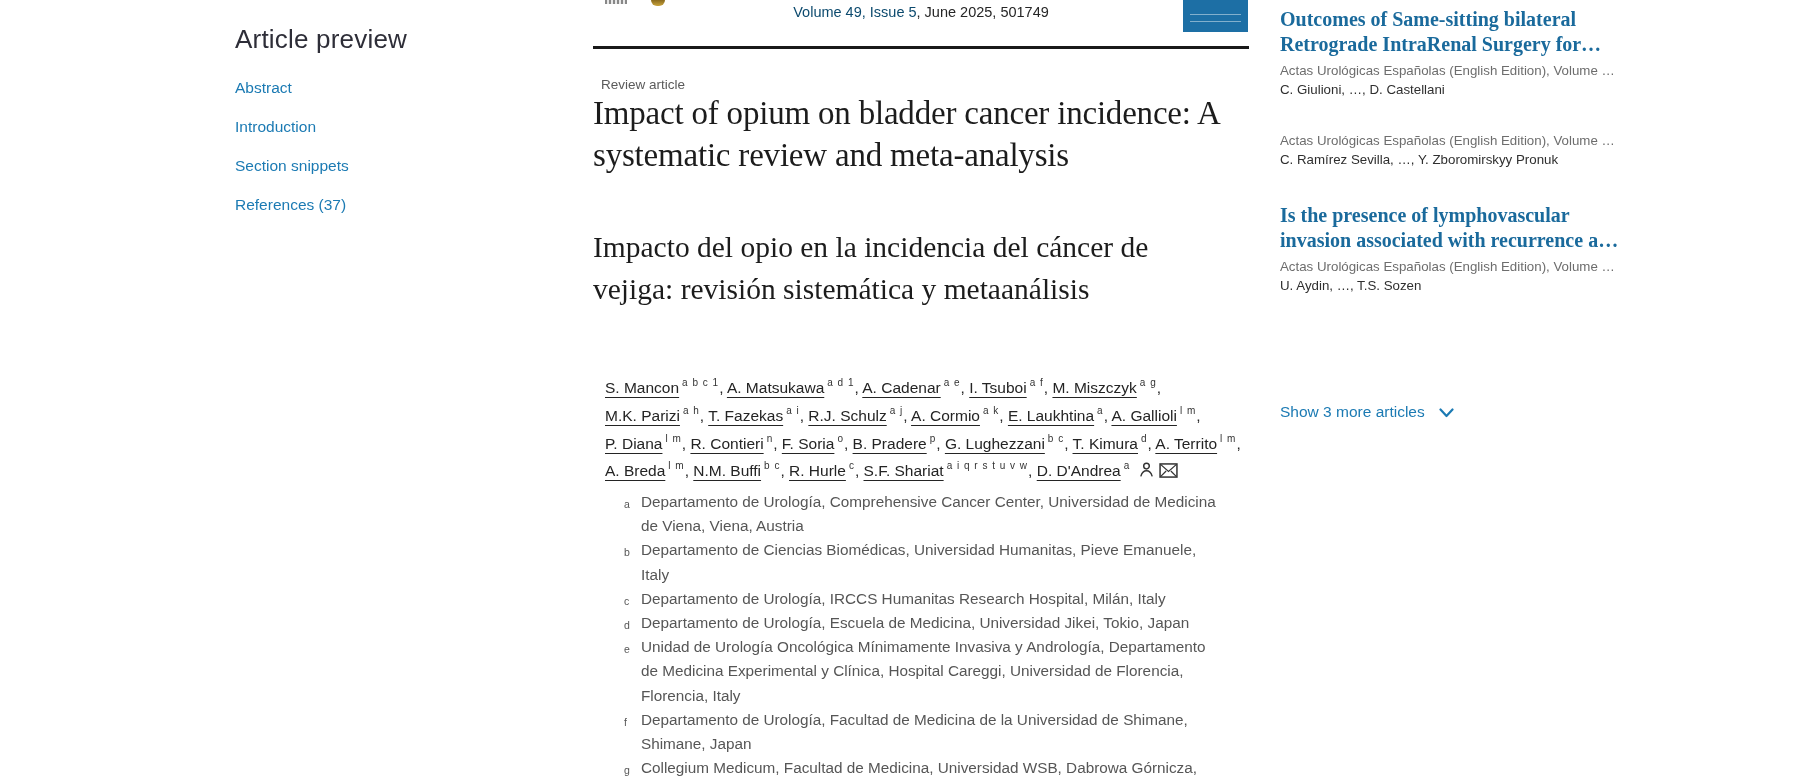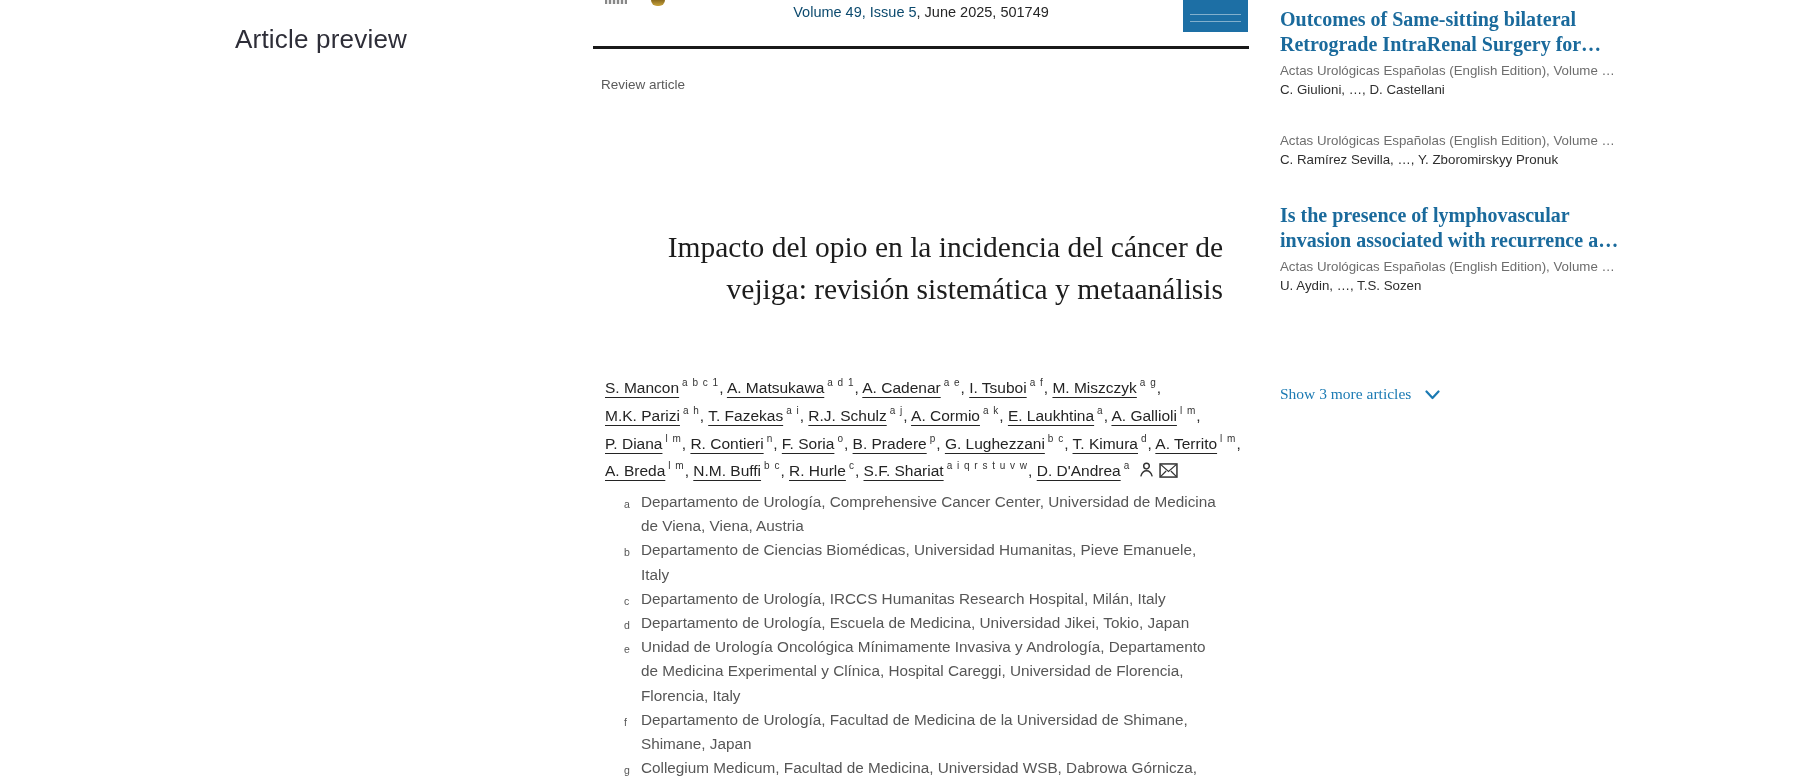--- a/index.html
+++ b/index.html
@@ -26,21 +26,21 @@
   .cover-box i:first-child { margin-top:14px; }
   .cover-box i + i { margin-top:6px; }
   .divider { position:absolute; left:0; top:46px; width:100%; height:3px; background:#191919; border:0; }
 
   .review-label { position:absolute; left:8px; top:77px; font-size:13.5px; color:#5a5a5a; }
   .title-en { position:absolute; left:0; top:92px; width:645px;
       font-family:"Liberation Serif", serif; font-weight:400; font-size:33px; line-height:42px;
       color:#1c1c1c; letter-spacing:-.2px; }
   .title-es { position:absolute; left:0; top:226px; width:630px;
       font-family:"Liberation Serif", serif; font-weight:400; font-size:29.5px; line-height:42px;
-      color:#1c1c1c;text-align:right; }
+      color:#1c1c1c; }
 
   .authors { position:absolute; left:12px; top:372px; width:652px; font-size:15.5px; line-height:23.6px; color:#222; }
   .author { cursor:pointer; white-space:nowrap; }
   .a-name { text-decoration:underline; text-decoration-thickness:1px; text-underline-offset:4px; color:#242424; }
   .a-sup { font-size:10px; letter-spacing:1px; color:#333; margin-left:3px; position:relative; top:-1px; }
   .sep { color:#242424; }
   .author-icons { white-space:nowrap; margin-left:4px; }
   .author-icons svg { vertical-align:-2px; margin-left:4px; cursor:pointer; }
 
   .affils { position:absolute; left:31px; top:490px; width:595px; font-size:15.3px; line-height:24.2px; color:#565656; }
@@ -50,47 +50,54 @@
 
   
   .right-col { position:absolute; left:1280px; top:0; width:345px; height:784px; }
   .rec-heading-clip { height:3px; overflow:hidden; margin-bottom:4px; }
   .rec-heading-clip span { display:block; font-family:"Liberation Serif", serif; font-size:20px; color:#42424d; margin-top:-21px; }
   .rec-item { margin-bottom:36px; }
   .rec-title { font-family:"Liberation Serif", serif; font-weight:600; font-size:20px; line-height:25px;
       color:#1a6a9c; cursor:pointer; display:-webkit-box; -webkit-line-clamp:2; -webkit-box-orient:vertical; overflow:hidden; }
   .rec-journal { margin-top:6px; font-size:13.3px; color:#6d6d6d; white-space:nowrap; overflow:hidden; text-overflow:ellipsis; max-width:345px; }
   .rec-authors { margin-top:4px; font-size:13.3px; color:#2f2f2f; }
-  .show-more { position:absolute; left:0; top:385px; font-size:15.5px; color:#1b7ab3; text-decoration:none; cursor:pointer;font-family:Liberation Serif, serif; }
+  .show-more { position:absolute; left:0; top:403px; font-size:15.5px; color:#1b7ab3; text-decoration:none; cursor:pointer; }
   .show-more svg { vertical-align:-1px; margin-left:10px; }
 </style>
 </head>
 <body>
 
 <div class="canvas">
 
   <nav class="left-nav">
     <h2 class="left-heading">Article preview</h2>
+    <div id="toc-links">
+        <a class="toc-link">Abstract</a>
+        <a class="toc-link">Introduction</a>
+        <a class="toc-link">Section snippets</a>
+        <a class="toc-link">References (37)</a>
+      </div>
   </nav>
 
   <main class="main-col">
     <div class="banner">
       <span class="frag-stripes"></span>
       <span class="frag-gold"></span>
       <div class="vol-line">
         <a>Volume 49, Issue 5</a><span>, June 2025, 501749</span>
       </div>
       <div class="cover-box">
           <i></i>
           <i></i>
         </div>
     </div>
     <div class="divider"></div>
 
     <div class="review-label">Review article</div>
+    <h1 class="title-en">Impact of opium on bladder cancer incidence: A systematic review and meta-analysis</h1>
     <h1 class="title-es">Impacto del opio en la incidencia del cáncer de vejiga: revisión sistemática y metaanálisis</h1>
 
     <p class="authors" id="authors"><span class="author"><span class="a-name">S. Mancon</span><sup class="a-sup">a b c 1</sup></span><span class="sep">, </span><span class="author"><span class="a-name">A. Matsukawa</span><sup class="a-sup">a d 1</sup></span><span class="sep">, </span><span class="author"><span class="a-name">A. Cadenar</span><sup class="a-sup">a e</sup></span><span class="sep">, </span><span class="author"><span class="a-name">I. Tsuboi</span><sup class="a-sup">a f</sup></span><span class="sep">, </span><span class="author"><span class="a-name">M. Miszczyk</span><sup class="a-sup">a g</sup></span><span class="sep">, </span><span class="author"><span class="a-name">M.K. Parizi</span><sup class="a-sup">a h</sup></span><span class="sep">, </span><span class="author"><span class="a-name">T. Fazekas</span><sup class="a-sup">a i</sup></span><span class="sep">, </span><span class="author"><span class="a-name">R.J. Schulz</span><sup class="a-sup">a j</sup></span><span class="sep">, </span><span class="author"><span class="a-name">A. Cormio</span><sup class="a-sup">a k</sup></span><span class="sep">, </span><span class="author"><span class="a-name">E. Laukhtina</span><sup class="a-sup">a</sup></span><span class="sep">, </span><span class="author"><span class="a-name">A. Gallioli</span><sup class="a-sup">l m</sup></span><span class="sep">, </span><span class="author"><span class="a-name">P. Diana</span><sup class="a-sup">l m</sup></span><span class="sep">, </span><span class="author"><span class="a-name">R. Contieri</span><sup class="a-sup">n</sup></span><span class="sep">, </span><span class="author"><span class="a-name">F. Soria</span><sup class="a-sup">o</sup></span><span class="sep">, </span><span class="author"><span class="a-name">B. Pradere</span><sup class="a-sup">p</sup></span><span class="sep">, </span><span class="author"><span class="a-name">G. Lughezzani</span><sup class="a-sup">b c</sup></span><span class="sep">, </span><span class="author"><span class="a-name">T. Kimura</span><sup class="a-sup">d</sup></span><span class="sep">, </span><span class="author"><span class="a-name">A. Territo</span><sup class="a-sup">l m</sup></span><span class="sep">, </span><span class="author"><span class="a-name">A. Breda</span><sup class="a-sup">l m</sup></span><span class="sep">, </span><span class="author"><span class="a-name">N.M. Buffi</span><sup class="a-sup">b c</sup></span><span class="sep">, </span><span class="author"><span class="a-name">R. Hurle</span><sup class="a-sup">c</sup></span><span class="sep">, </span><span class="author"><span class="a-name">S.F. Shariat</span><sup class="a-sup">a i q r s t u v w</sup></span><span class="sep">, </span><span class="author"><span class="a-name">D. D'Andrea</span><sup class="a-sup">a</sup></span><span class="author-icons"><svg width="17" height="17" viewBox="0 0 20 20">
             <circle cx="10" cy="6" r="3.3" fill="none" stroke="#333" stroke-width="1.7"></circle>
             <path d="M3.5 17.5c1.2-4.2 3.4-6 6.5-6s5.3 1.8 6.5 6" fill="none" stroke="#333" stroke-width="1.7" stroke-linecap="round"></path>
           </svg><svg width="19" height="15" viewBox="0 0 20 16">
             <rect x="1" y="1" width="18" height="14" fill="none" stroke="#333" stroke-width="1.6"></rect>
             <path d="M1.5 1.5 L10 9 L18.5 1.5 M1.5 14.5 L7.5 8.5 M18.5 14.5 L12.5 8.5" fill="none" stroke="#333" stroke-width="1.3"></path>
           </svg></span></p>
 

